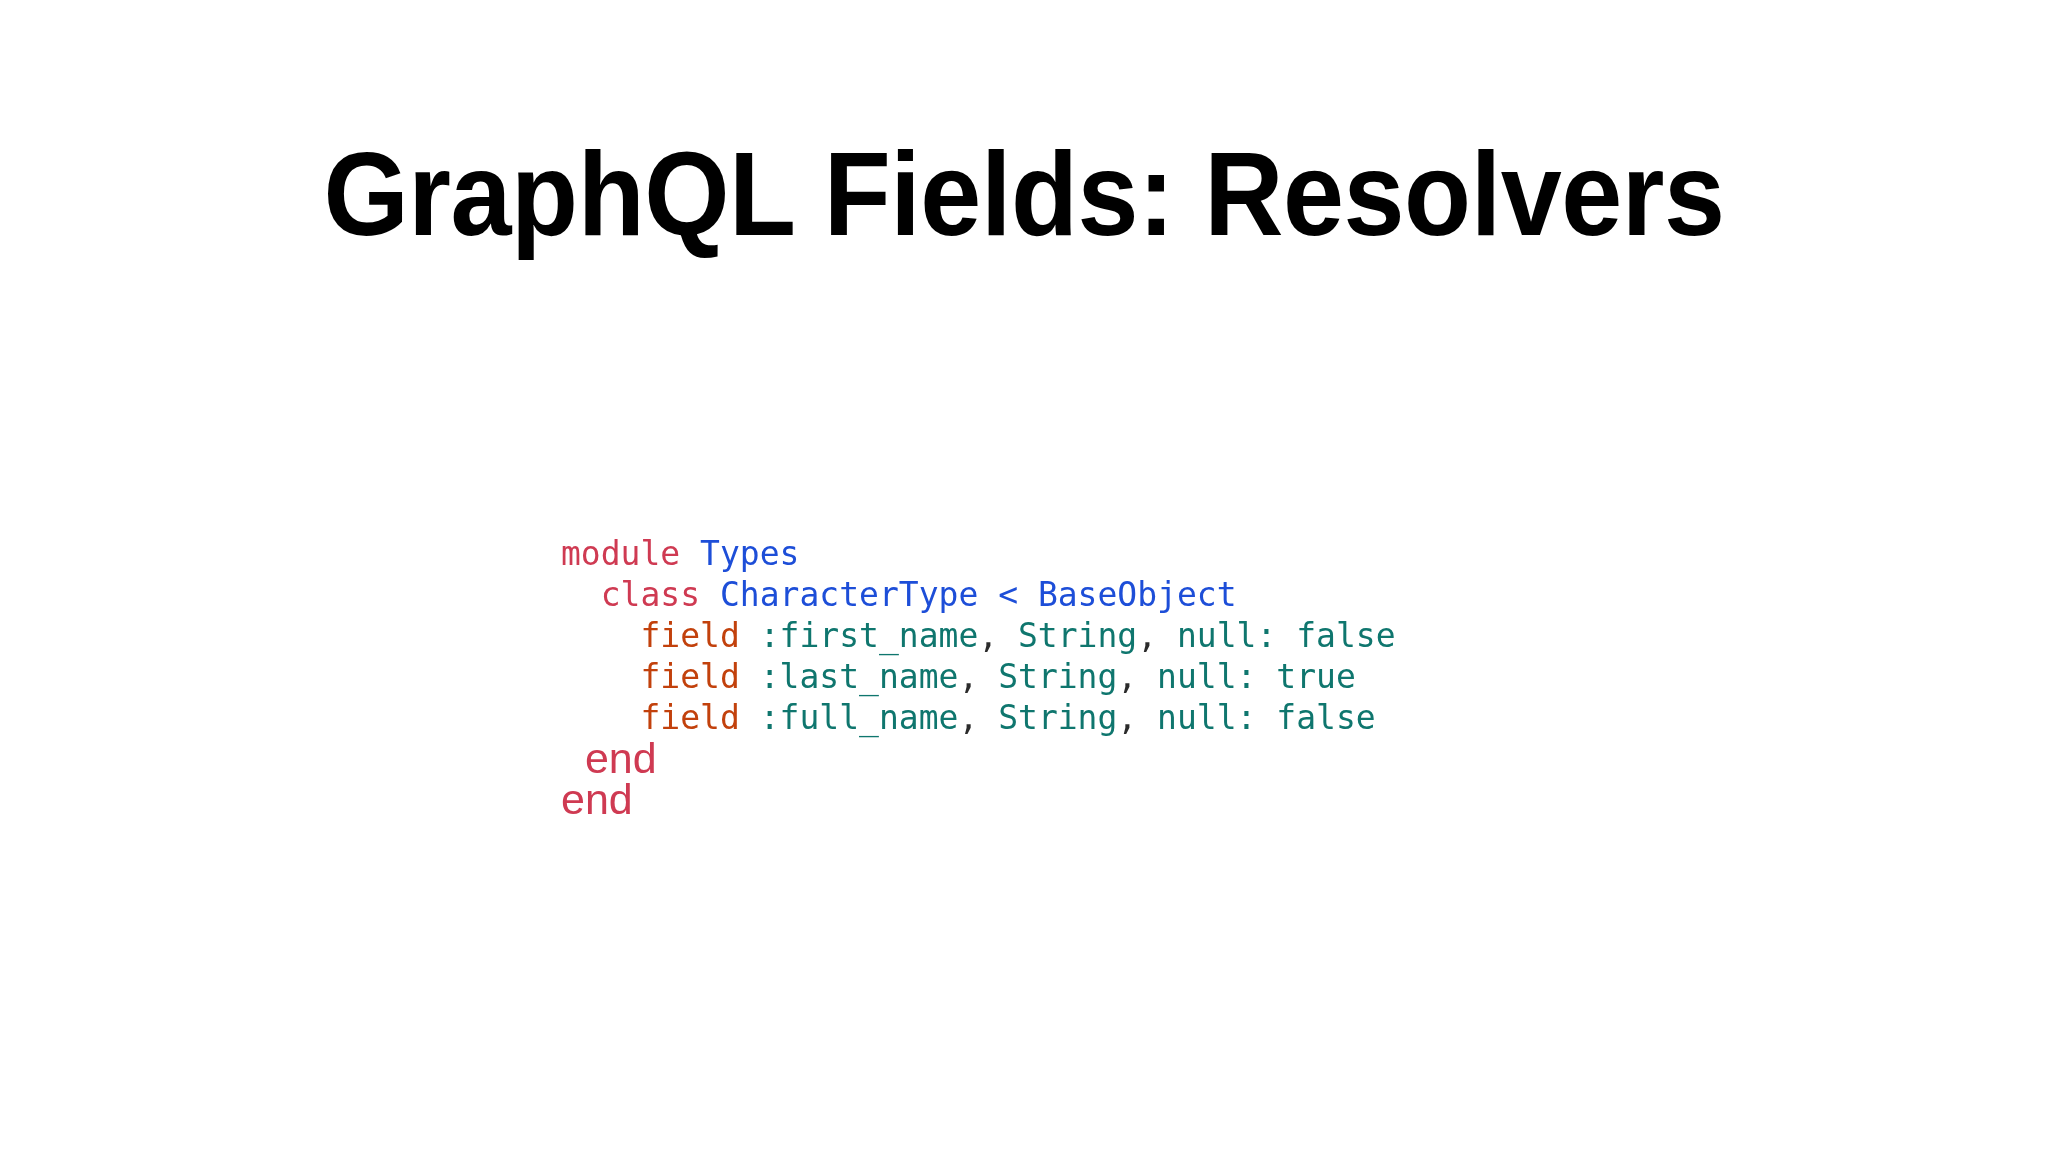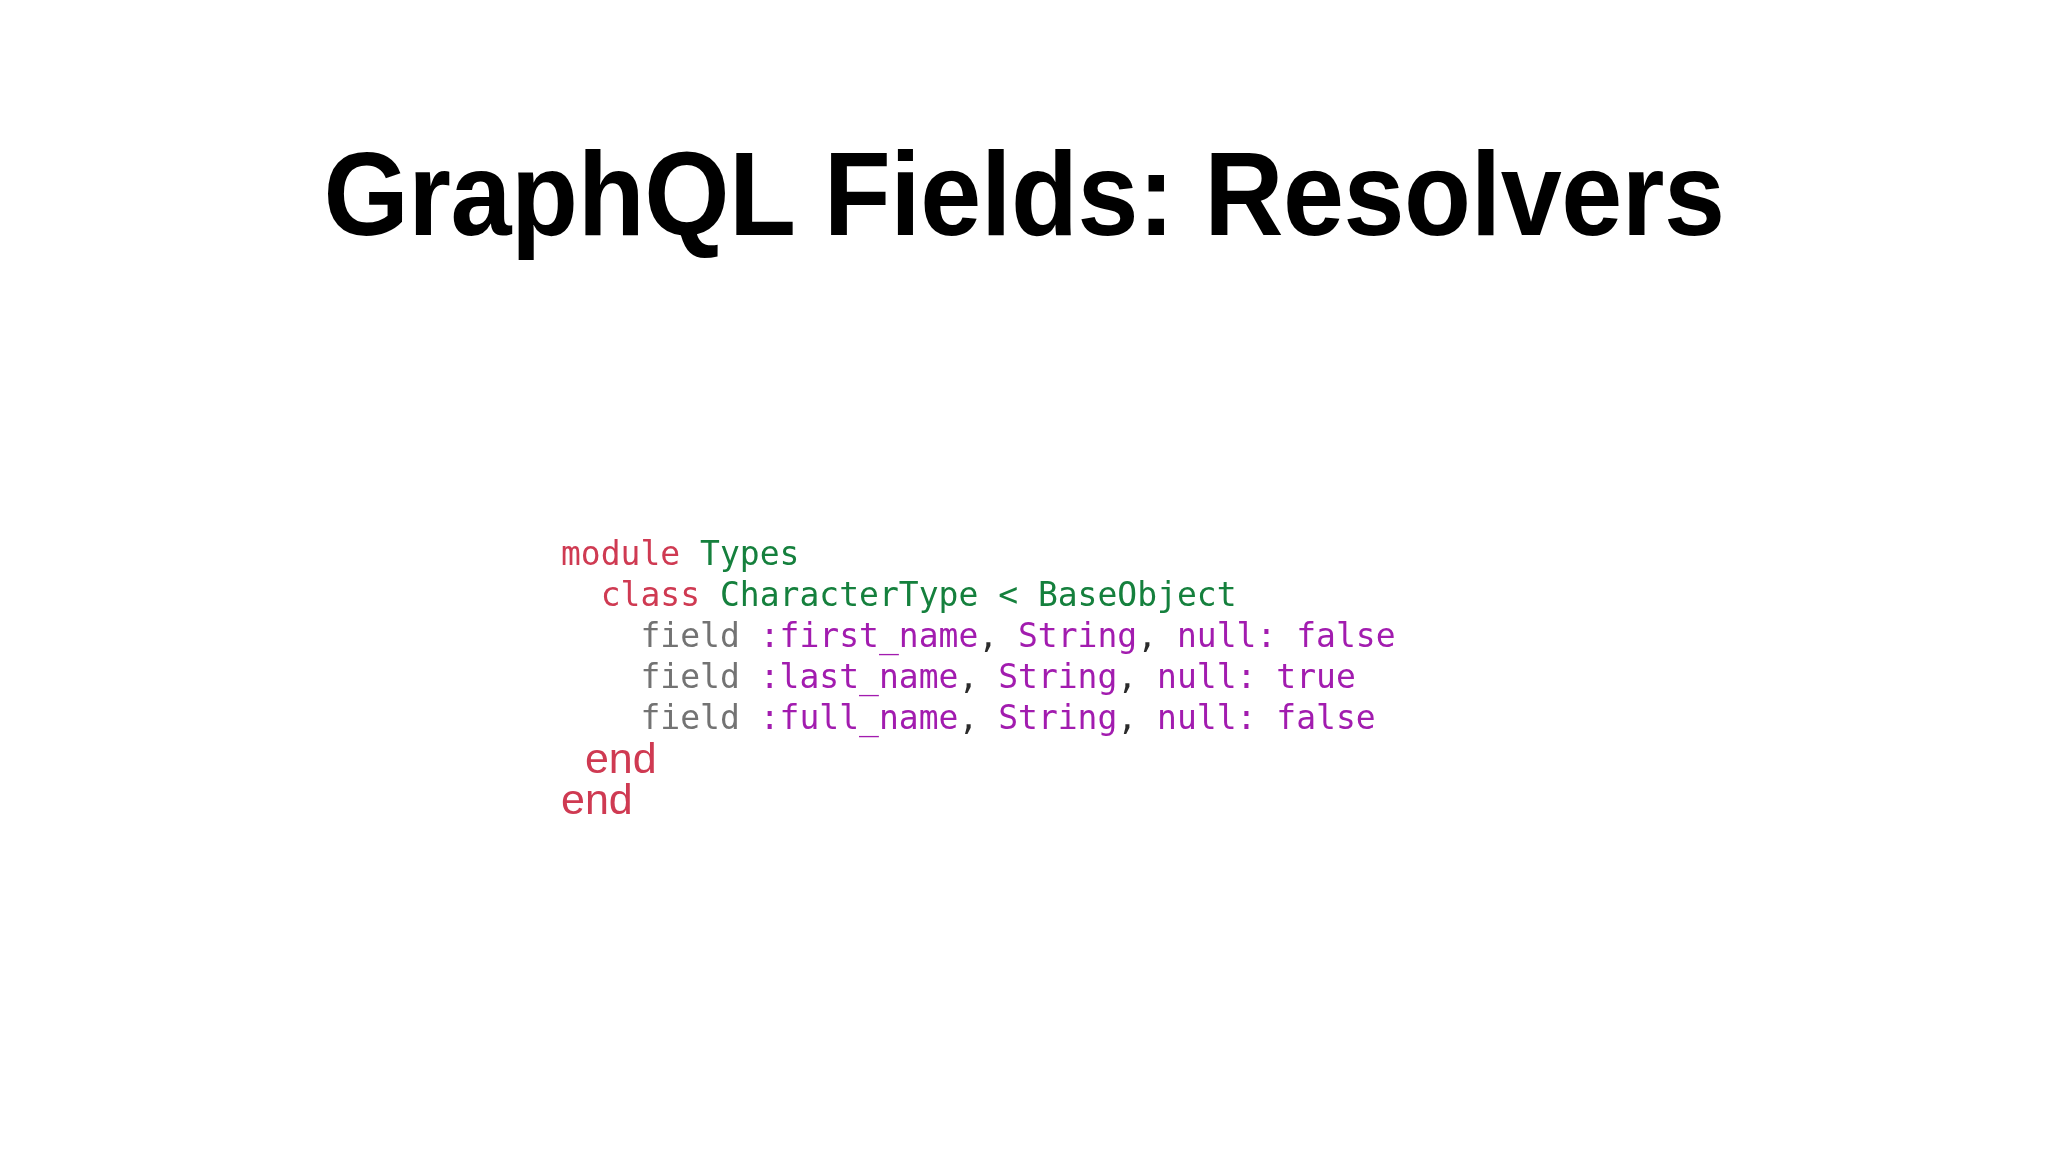--- a/index.html
+++ b/index.html
@@ -51,23 +51,23 @@
     white-space: pre;
     background: transparent;
   }
   .code-line {
     white-space: pre;
     height: 41px;
     line-height: 41px;
   }
   
   .tok-kw      { color: #cf3a52; text-align: center; }  
-  .tok-const   { color: #15803d; }  
-  .tok-ident   { color: #737373; }  
-  .tok-sym     { color: #a21caf; }  
+  .tok-const   { color: #1d4ed8; }  
+  .tok-ident   { color: #c2410c; }  
+  .tok-sym     { color: #0f766e; }  
   .tok-punc    { color: #2b2b2b; }  
   
   .prop-fallback {
     font-family: "Liberation Sans", sans-serif;
     font-size: 43px;
   }
 </style>
 </head>
 <body>
 

